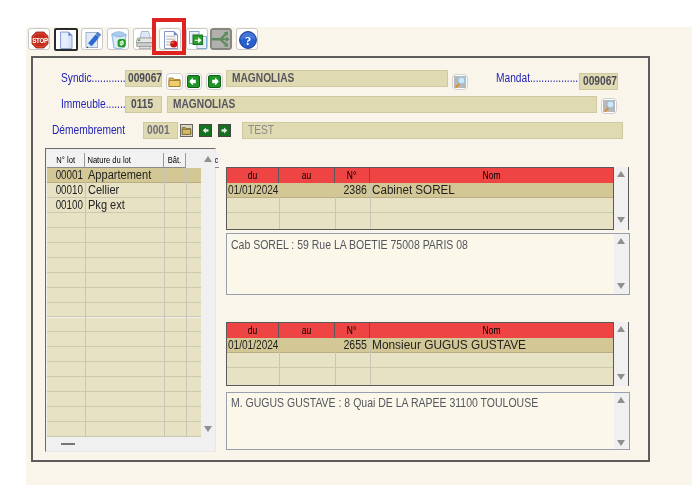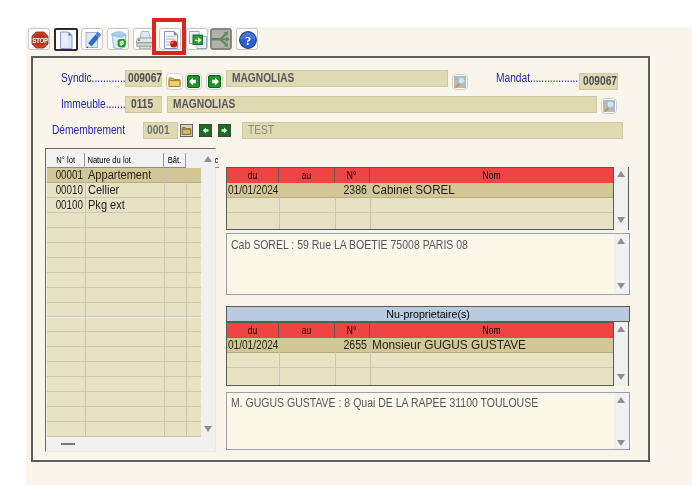--- a/index.html
+++ b/index.html
@@ -252,21 +252,20 @@
   <div class="strack" style="left:614px; top:167px; width:15px; height:63px; border-right:1px solid #5a5a5a;"></div>
   <div class="tri-up" style="left:617px; top:171px;"></div>
   <div class="tri-dn" style="left:617px; top:217px;"></div>
 
   <div class="tarea" style="left:226px; top:233px; width:404px; height:62px;"></div>
   <div class="ttext" style="left:231px; top:238px; line-height:15px;">Cab SOREL : 59 Rue LA BOETIE 75008 PARIS 08</div>
   <div class="strack" style="left:614px; top:234px; width:15px; height:60px;"></div>
   <div class="tri-up" style="left:617px; top:238px;"></div>
   <div class="tri-dn" style="left:617px; top:283px;"></div>
 
-  <div class="band" style="left:226px; top:306px; width:404px; height:16px;"><span style="transform:scaleX(0.97);">Nu-proprietaire(s)</span></div>
   <div class="chdr" style="left:226px; top:322px; width:53px; border-left:1px solid #5a5a5a;"><span>du</span></div>
   <div class="chdr" style="left:279px; top:322px; width:56px;"><span>au</span></div>
   <div class="chdr" style="left:335px; top:322px; width:35px;"><span>N°</span></div>
   <div class="chdr" style="left:370px; top:322px; width:244px;"><span>Nom</span></div>
   <div class="abs" style="left:226px; top:338px; width:388px; height:48px; border:1px solid #5a5a5a; border-top:none; background:#e8e2c4;"></div>
   <div class="row rowsel" style="left:227px; top:338px; width:386px;"></div>
   <div class="row" style="left:227px; top:353px; width:386px;"></div>
   <div class="row" style="left:227px; top:368px; width:386px; height:17px; border-bottom:none;"></div>
   <div class="rtx" style="left:228px; top:339px; line-height:13px; transform:scaleX(0.84);">01/01/2024</div>
   <div class="rtxr" style="left:335px; top:339px; width:32px; line-height:13px;">2655</div>

